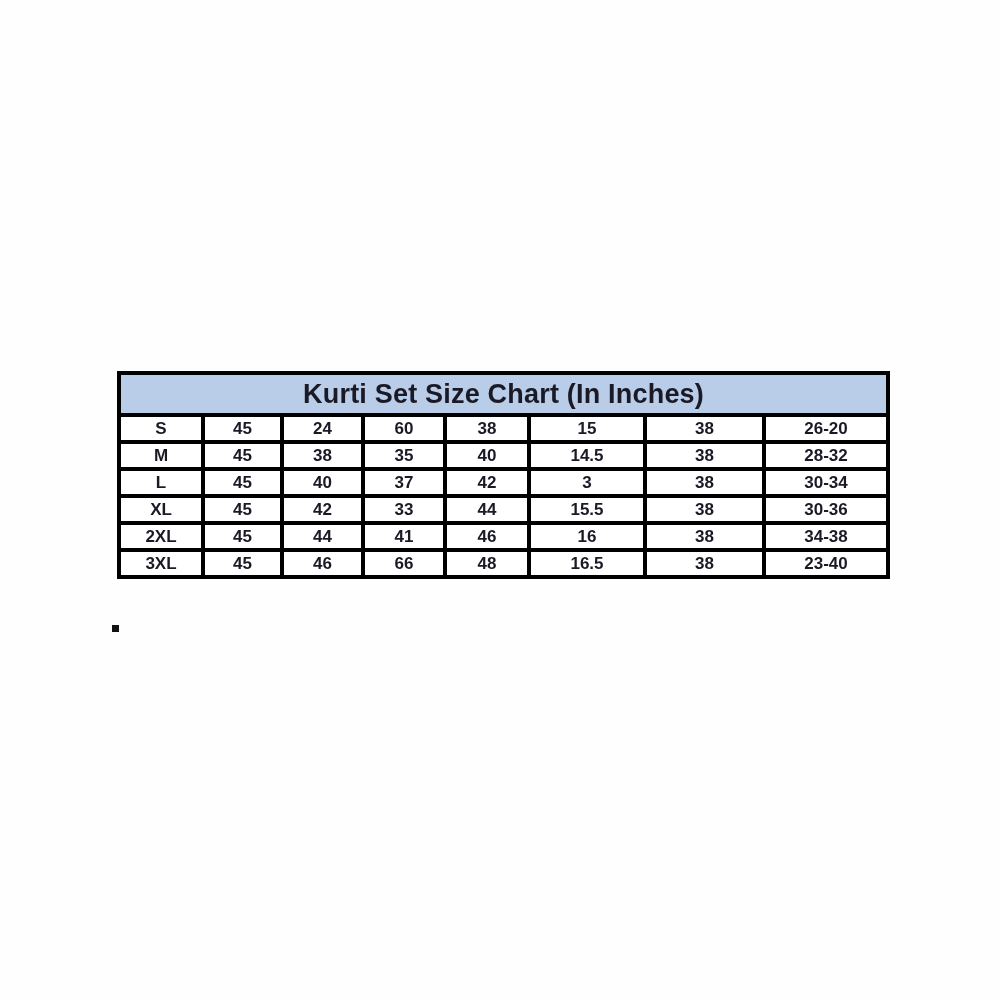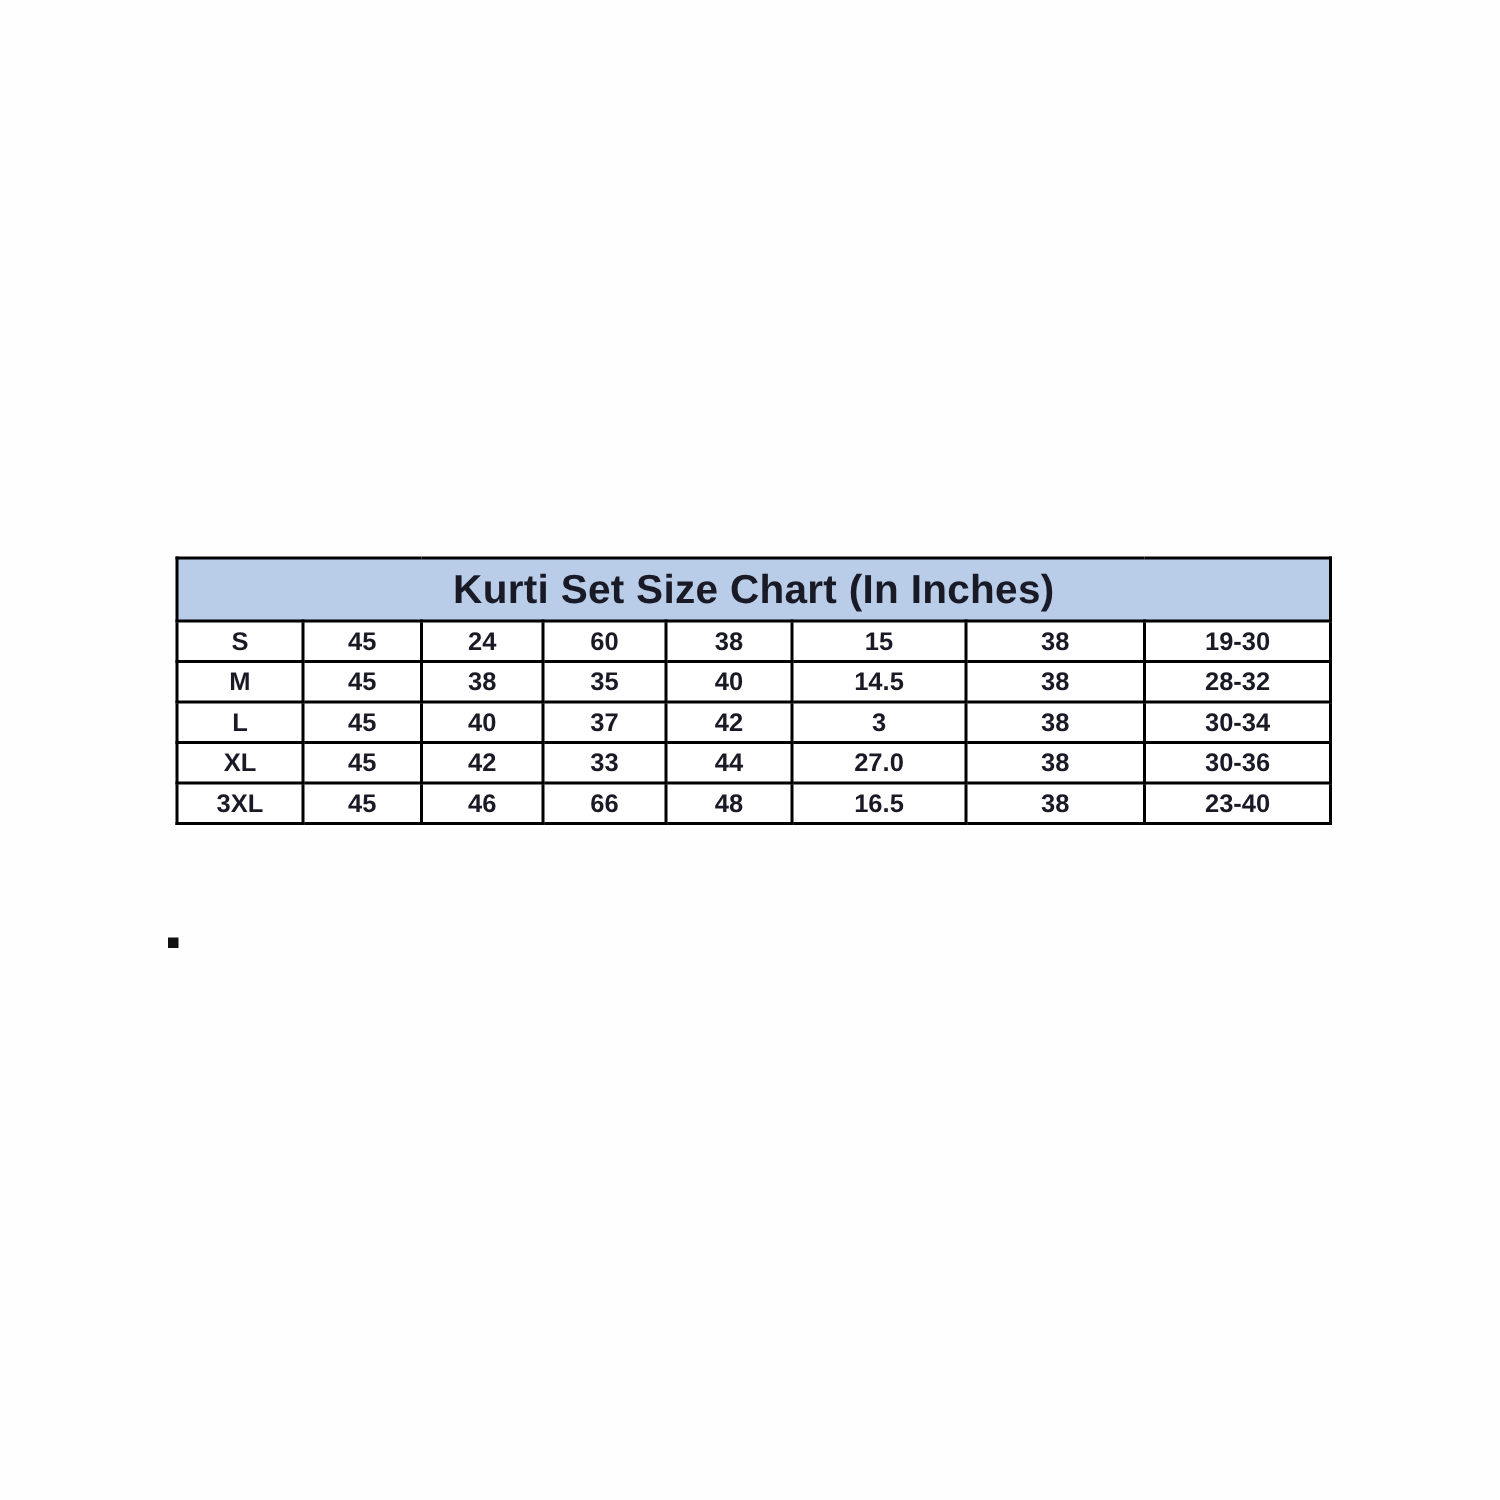--- a/index.html
+++ b/index.html
@@ -19,21 +19,21 @@
   table.size-chart {
     position: absolute;
     left: 117px;
     top: 371px;
     width: 769px;
     border-collapse: collapse;
     table-layout: fixed;
   }
   table.size-chart th,
   table.size-chart td {
-    border: 2px solid #000000;
+    border: 4px solid #000000;
     color: #1a1a26;
     font-weight: 700;
     text-align: center;
     vertical-align: middle;
     padding: 0 2px;
   }
   .title-row th {
     background: #b9cde8;
     font-size: 27px;
     height: 42px;
@@ -82,21 +82,21 @@
     </thead>
     <tbody id="table-body">
         <tr>
           <th>S</th>
           <td>45</td>
           <td>24</td>
           <td>60</td>
           <td>38</td>
           <td>15</td>
           <td>38</td>
-          <td>19-30</td>
+          <td>26-20</td>
         </tr>
         <tr>
           <th>M</th>
           <td>45</td>
           <td>38</td>
           <td>35</td>
           <td>40</td>
           <td>14.5</td>
           <td>38</td>
           <td>28-32</td>
@@ -110,23 +110,33 @@
           <td>3</td>
           <td>38</td>
           <td>30-34</td>
         </tr>
         <tr>
           <th>XL</th>
           <td>45</td>
           <td>42</td>
           <td>33</td>
           <td>44</td>
-          <td>27.0</td>
+          <td>15.5</td>
           <td>38</td>
           <td>30-36</td>
+        </tr>
+        <tr>
+          <th>2XL</th>
+          <td>45</td>
+          <td>44</td>
+          <td>41</td>
+          <td>46</td>
+          <td>16</td>
+          <td>38</td>
+          <td>34-38</td>
         </tr>
         <tr>
           <th>3XL</th>
           <td>45</td>
           <td>46</td>
           <td>66</td>
           <td>48</td>
           <td>16.5</td>
           <td>38</td>
           <td>23-40</td>

